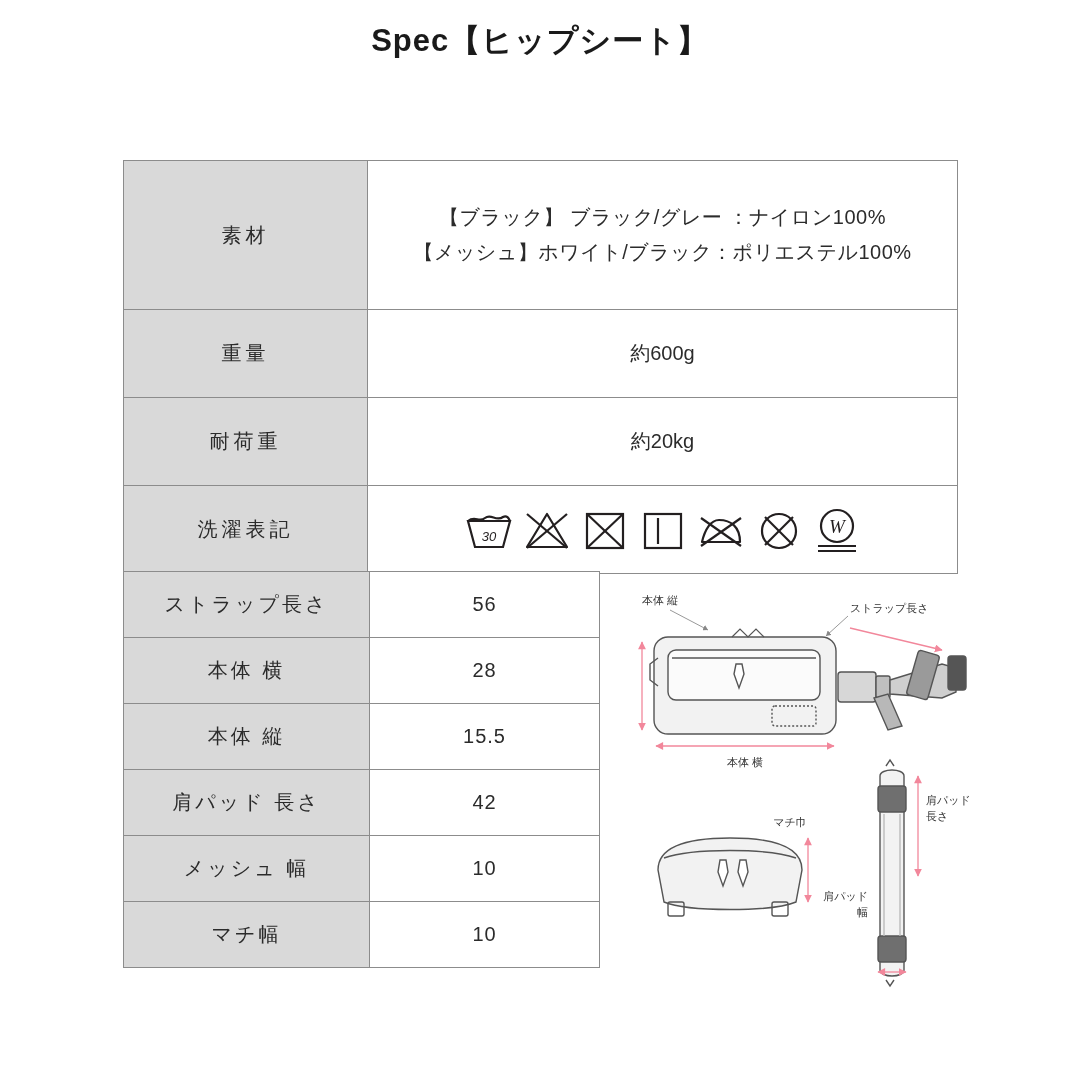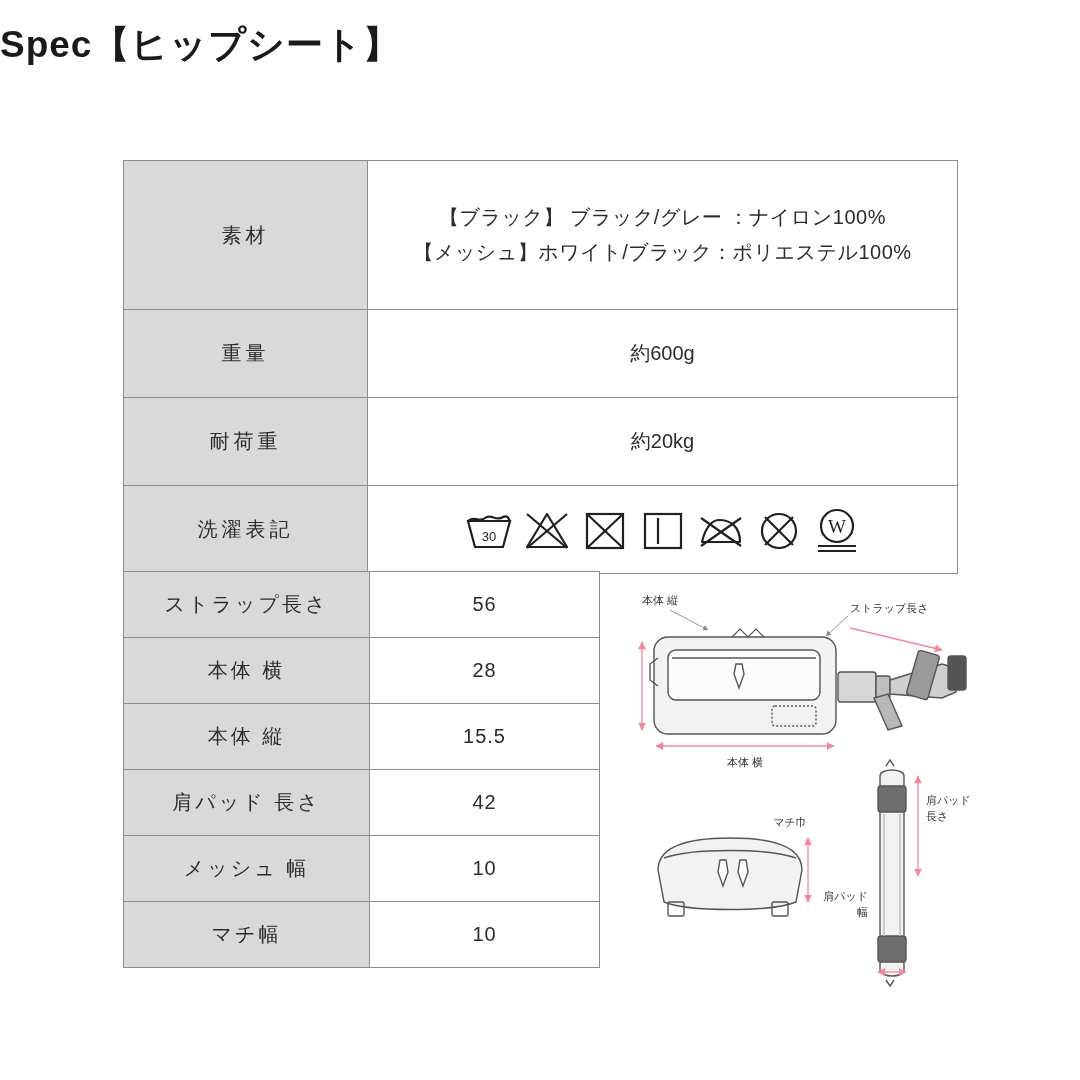--- a/index.html
+++ b/index.html
@@ -10,21 +10,22 @@
     width: 1080px;
     height: 1080px;
     background: #ffffff;
     font-family: "Liberation Sans", sans-serif;
     color: #231f20;
     position: relative;
     overflow: hidden;
   }
 
   .page-title {
-    font-size: 37px;
+    text-align: center;
+    font-size: 31px;
     font-weight: bold;
     letter-spacing: 1px;
     margin-top: 20px;
     margin-bottom: 0;
     color: #1a1a1a;
   }
 
   
   .spec-table {
     position: absolute;
@@ -60,20 +61,21 @@
   .row-wash td     { height: 87px; }
 
   .mat-line { white-space: nowrap; letter-spacing: 0.5px; }
 
   
   .wash-icons {
     display: flex;
     align-items: center;
     justify-content: center;
     gap: 10px;
+    font-style: italic;
   }
   .wash-icons svg { display: block; }
 
   
   .size-table {
     position: absolute;
     left: 123px;
     top: 571px;
     width: 477px;
     border-collapse: collapse;

